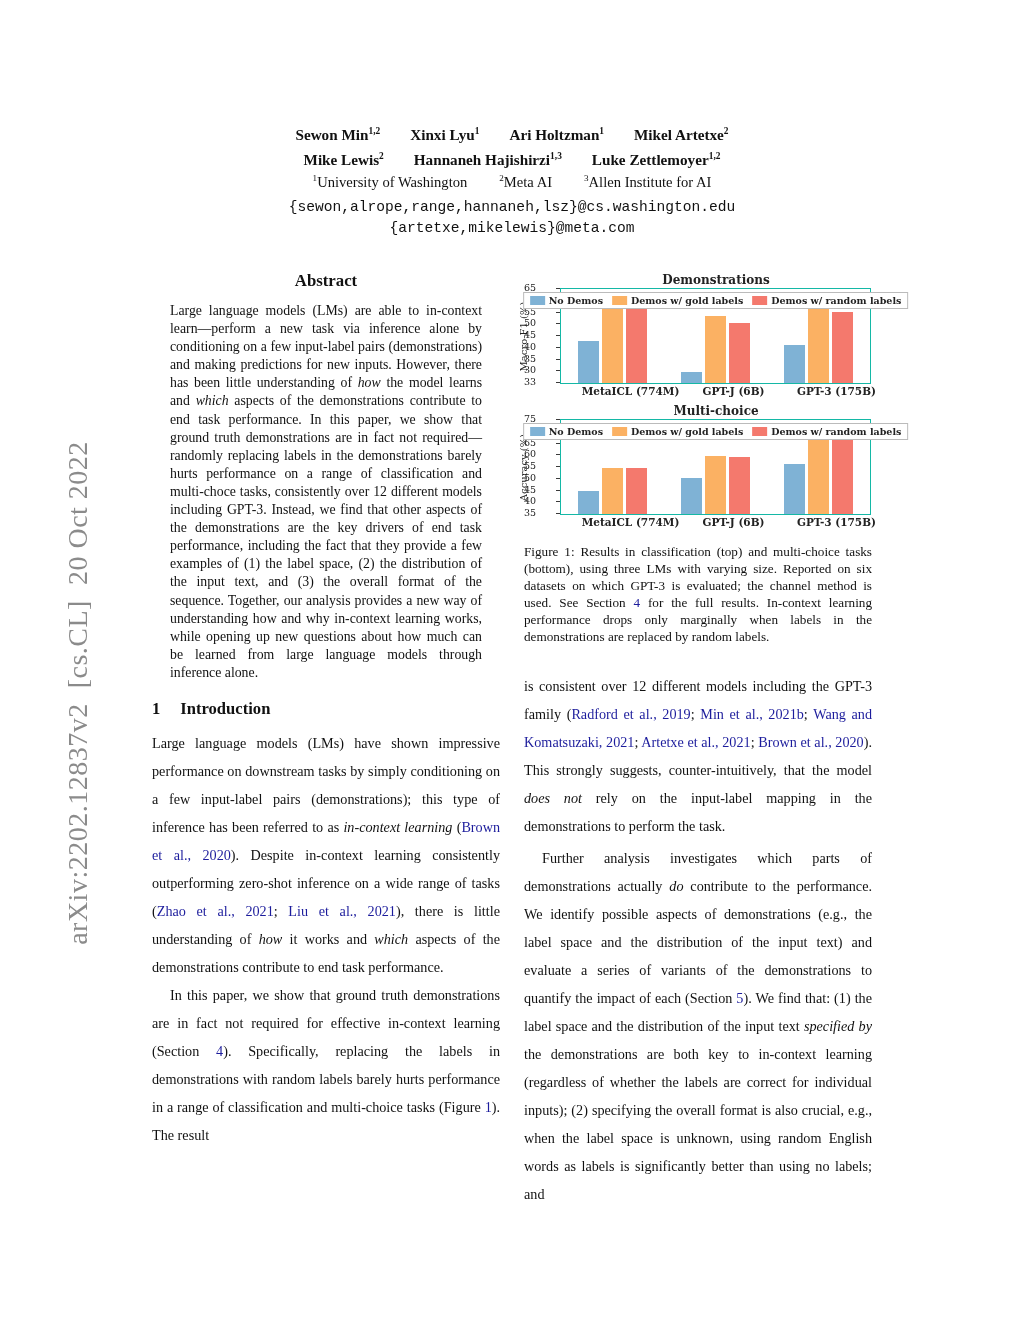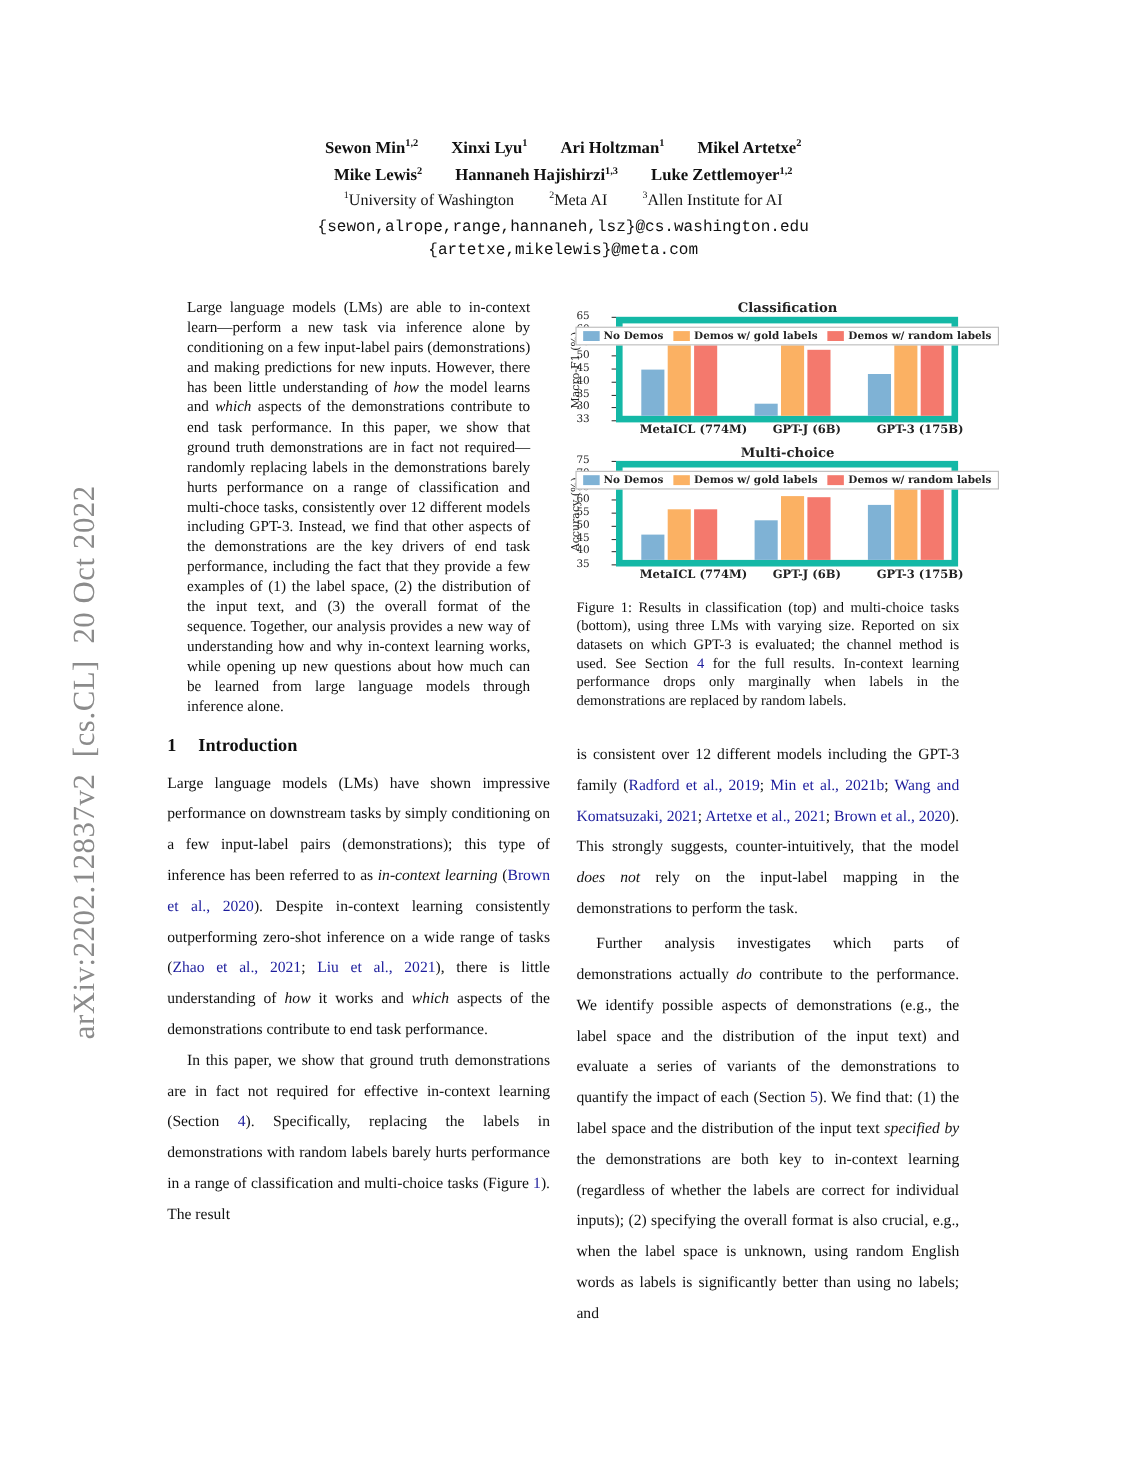--- a/index.html
+++ b/index.html
@@ -32,21 +32,21 @@
   .para{text-align:justify;font-size:14.2px;line-height:28px;}
   .para.indent{text-indent:18px;}
   .cite,.ref{color:#1c1c9c;}
   em.inline-italic{font-style:italic;}
 
   
   .figure{margin-top:2px;}
   .chart{position:relative;font-family:"DejaVu Serif",serif;color:#222;margin-bottom:5px;}
   .chart-title{text-align:center;font-weight:bold;font-size:12px;line-height:15px;margin-left:36px;}
   .chart-body{position:relative;height:96px;}
-  .chart-plot{position:absolute;left:36px;right:1px;top:0;bottom:0;border:6px solid #14b8a6;}
+  .chart-plot{position:absolute;left:36px;right:1px;top:0;bottom:0;border:1px solid #14b8a6;}
   .ytick{position:absolute;left:0;width:28px;font-size:9.5px;line-height:12px;}
   .ytickmark{position:absolute;left:32px;width:4px;height:1px;background:#3a3a3a;}
   .chart-ylab-wrap{position:absolute;left:-6px;top:0;bottom:0;width:12px;
     display:flex;align-items:center;justify-content:center;}
   .chart-ylab{transform:rotate(-90deg);white-space:nowrap;font-size:10px;}
   .legend{position:absolute;top:3px;left:50%;transform:translateX(-50%);
     display:flex;align-items:center;gap:9px;border:1px solid #bbb;background:#fff;
     padding:2px 6px;font-size:9.5px;font-weight:bold;white-space:nowrap;z-index:2;}
   .legend-item{display:inline-flex;align-items:center;}
   .swatch{display:inline-block;width:15px;height:9px;margin-right:4px;}
@@ -75,34 +75,35 @@
     <div class="affil-row"><span class="affil"><sup>1</sup>University of Washington</span><span class="affil"><sup>2</sup>Meta AI</span><span class="affil"><sup>3</sup>Allen Institute for AI</span></div>
     <div class="emails">
       <div>{sewon,alrope,range,hannaneh,lsz}@cs.washington.edu</div>
       <div>{artetxe,mikelewis}@meta.com</div>
     </div>
   </div>
 
   <div class="columns">
 
     <div class="col">
+      <div class="abstract-heading">Abstract</div>
       <div class="abstract-text">Large language models (LMs) are able to in-context learn—perform a new task via inference alone by conditioning on a few input-label pairs (demonstrations) and making predictions for new inputs. However, there has been little understanding of <em class="inline-italic">how</em> the model learns and <em class="inline-italic">which</em> aspects of the demonstrations contribute to end task performance. In this paper, we show that ground truth demonstrations are in fact not required—randomly replacing labels in the demonstrations barely hurts performance on a range of classification and multi-choce tasks, consistently over 12 different models including GPT-3. Instead, we find that other aspects of the demonstrations are the key drivers of end task performance, including the fact that they provide a few examples of (1) the label space, (2) the distribution of the input text, and (3) the overall format of the sequence. Together, our analysis provides a new way of understanding how and why in-context learning works, while opening up new questions about how much can be learned from large language models through inference alone.</div>
 
       <div class="section-heading">
         <span class="num">1</span><span>Introduction</span>
       </div>
       <div class="para">Large language models (LMs) have shown impressive performance on downstream tasks by simply conditioning on a few input-label pairs (demonstrations); this type of inference has been referred to as <em class="inline-italic">in-context learning</em> (<span class="cite">Brown et al., 2020</span>). Despite in-context learning consistently outperforming zero-shot inference on a wide range of tasks (<span class="cite">Zhao et al., 2021</span>; <span class="cite">Liu et al., 2021</span>), there is little understanding of <em class="inline-italic">how</em> it works and <em class="inline-italic">which</em> aspects of the demonstrations contribute to end task performance.</div>
       <div class="para indent">In this paper, we show that ground truth demonstrations are in fact not required for effective in-context learning (Section <span class="ref">4</span>). Specifically, replacing the labels in demonstrations with random labels barely hurts performance in a range of classification and multi-choice tasks (Figure <span class="ref">1</span>). The result</div>
     </div>
 
     <div class="col">
 
       <div class="figure">
         <div class="chart">
-          <div class="chart-title">Classification</div>
+          <div class="chart-title">Demonstrations</div>
           <div class="chart-body">
             <div class="chart-ylab-wrap">
                 <span class="chart-ylab">Macro-F1 (%)</span>
               </div>
             <div class="chart-plot">
                 <div class="legend">
                   <span class="legend-item">
                     <span class="swatch" style="background: rgb(127, 178, 213);"></span>
                     <span class="legend-label">No Demos</span>
                   </span>

